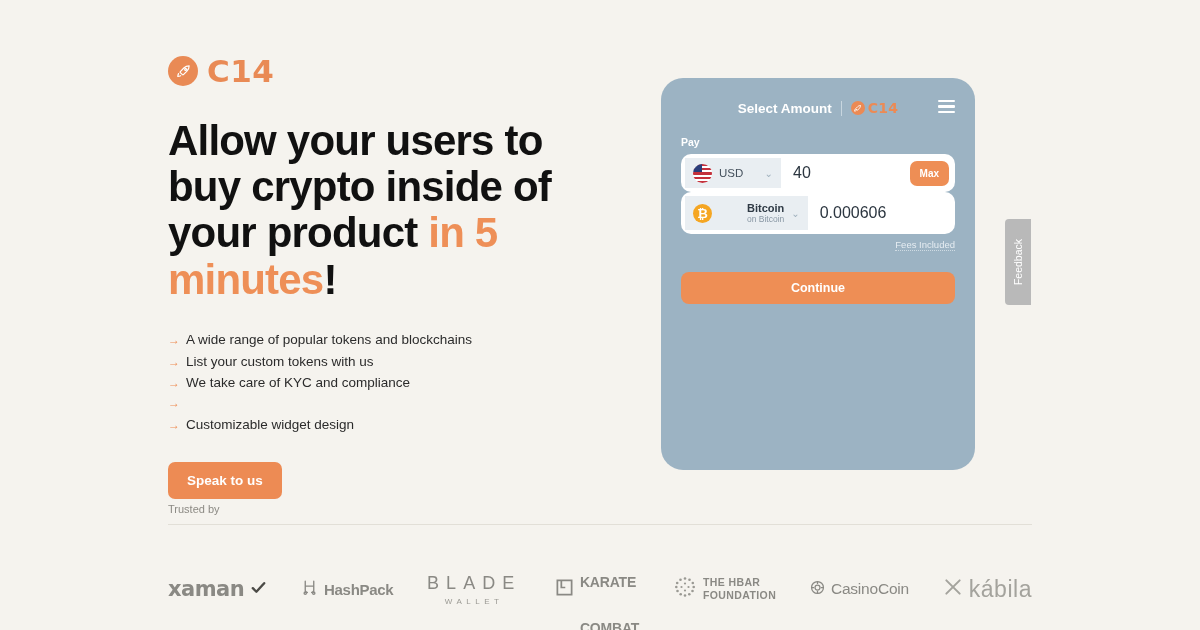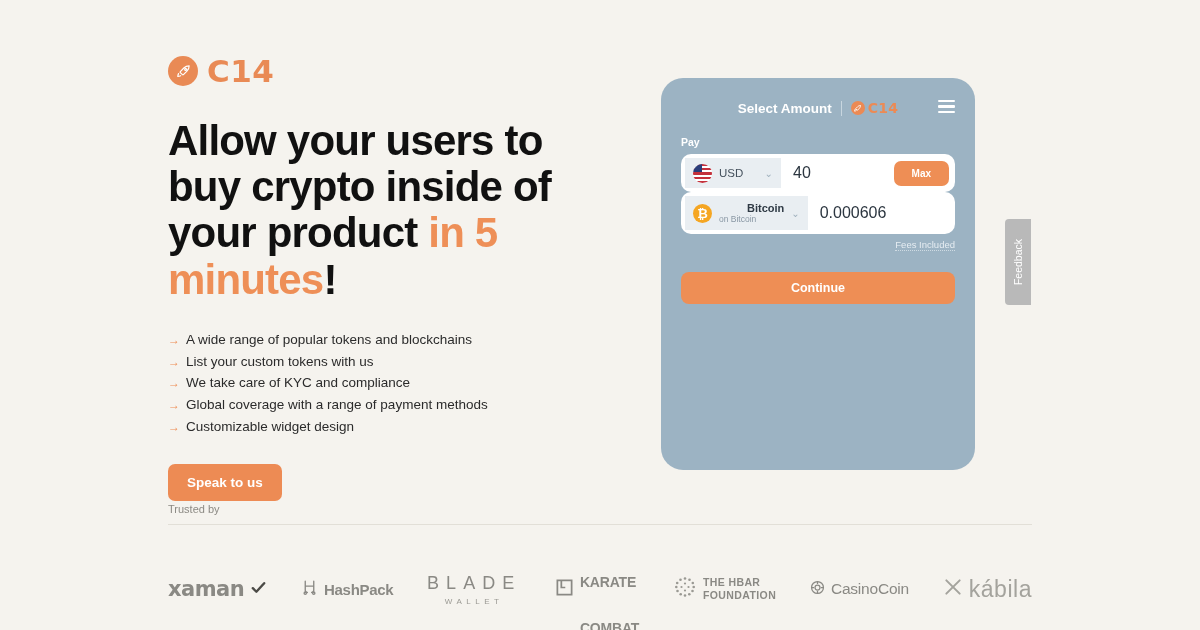--- a/index.html
+++ b/index.html
@@ -92,41 +92,41 @@
 
   .field-label { font-size: 10.5px; font-weight: 700; color: #ffffff; margin: 15px 0 6px 0; }
 
   .row {
     display: flex; align-items: center; background: #ffffff;
     border-radius: 10px; height: 38px; padding: 4px; gap: 6px;
   }
   .selector {
     display: flex; align-items: center; gap: 7px;
     background: #e9eef2; border-radius: 0;
-    height: 30px; padding: 0 8px; cursor: pointer; min-width: 96px;
+    height: 30px; padding: 0 8px; cursor: pointer; min-width: 96px; text-align: right;
   }
   .selector.tall { height: 34px; }
   .coin-circle { width: 19px; height: 19px; border-radius: 50%; flex: 0 0 19px; overflow: hidden; position: relative; }
   .flag-us { background: #ffffff; }
   .flag-us .stripes {
     position: absolute; inset: 0;
     background: repeating-linear-gradient(#c4313c 0 2.1px, #ffffff 2.1px 4.2px);
   }
   .flag-us .canton { position: absolute; left: 0; top: 0; width: 9px; height: 8.5px; background: #2a3d7a; }
   .btc { background: #f5a623; color: #ffffff; display: flex; align-items: center; justify-content: center;
          font-size: 13px; font-weight: 700; font-family: "DejaVu Sans", sans-serif; }
   .sel-text { font-size: 11.5px; color: #44505c; font-weight: 500; }
   .sel-text.bold { font-weight: 700; font-size: 11px; color: #2f3a45; line-height: 1.15; padding-left: 28px; }
   .sel-sub { font-size: 8.5px; color: #8a98a5; line-height: 1.2; }
   .chev { margin-left: auto; color: #9fb0bd; font-size: 10px; }
   .amount { font-size: 16px; color: #2c3640; font-weight: 500; padding-left: 6px; flex: 1;
             background: transparent; border: none; outline: none; font-family: "Liberation Sans", sans-serif; }
   .max-btn {
     background: #ee8e55; color: #ffffff; border: none; border-radius: 7px;
-    font-size: 10px; font-weight: 600; padding: 7px 18px; cursor: pointer; margin-right: 2px;
+    font-size: 10px; font-weight: 600; padding: 7px 10px; cursor: pointer; margin-right: 2px;
     font-family: "Liberation Sans", sans-serif;
   }
   .fees {
     text-align: right; font-size: 9.5px; color: #e6edf2; margin-top: 5px;
     border-bottom: 1px dotted #cfdbe3; display: inline-block; float: right; cursor: pointer;
   }
   .continue {
     clear: both; width: 100%; margin-top: 21px;
     background: #ee8e55; color: #ffffff; border: none; border-radius: 8px;
     height: 32px; font-size: 12.5px; font-weight: 700; cursor: pointer;
@@ -175,21 +175,20 @@
       <li>
         <span class="arrow">→</span>
         <span>List your custom tokens with us</span>
       </li>
       <li>
         <span class="arrow">→</span>
         <span>We take care of KYC and compliance</span>
       </li>
       <li>
         <span class="arrow">→</span>
-        <span>Global coverage with a range of payment methods</span>
       </li>
       <li>
         <span class="arrow">→</span>
         <span>Customizable widget design</span>
       </li>
     </ul>
 
     <button class="cta">Speak to us</button>
   </div>
 

